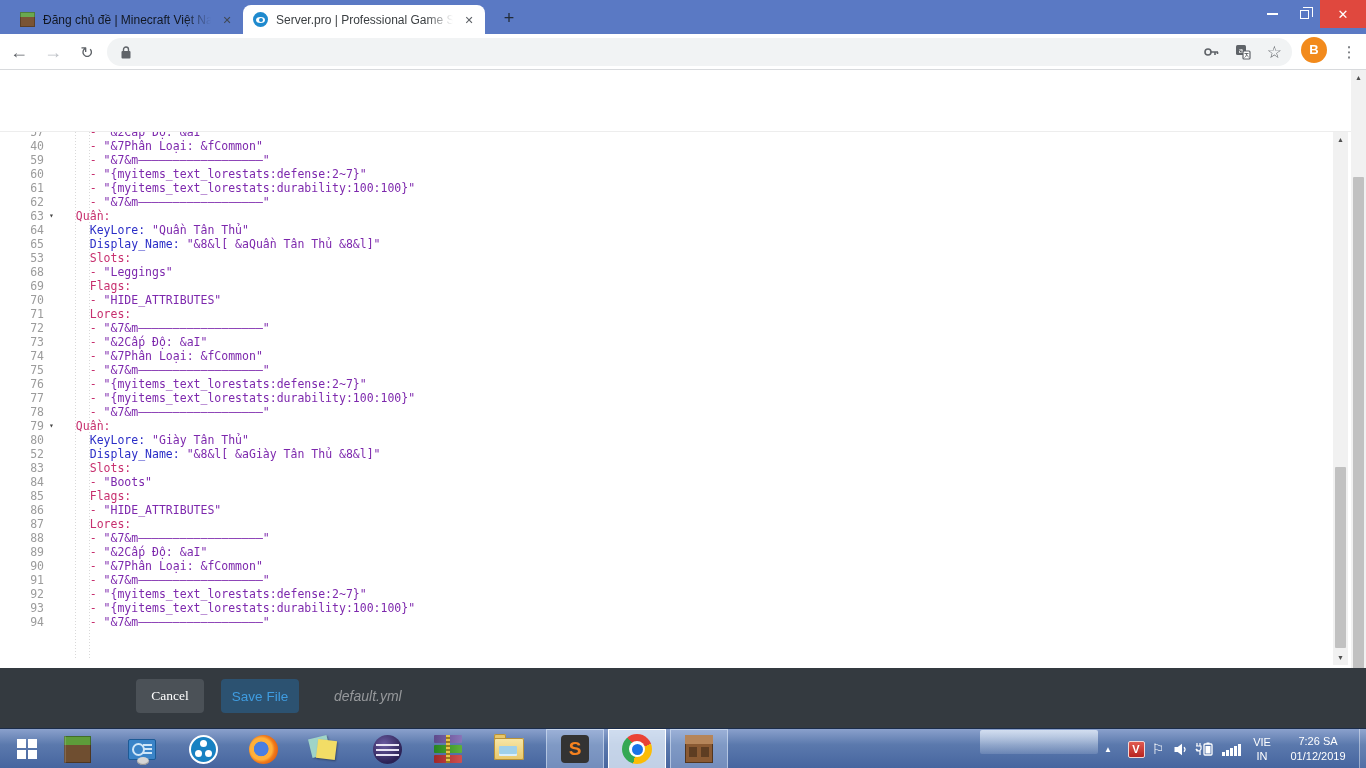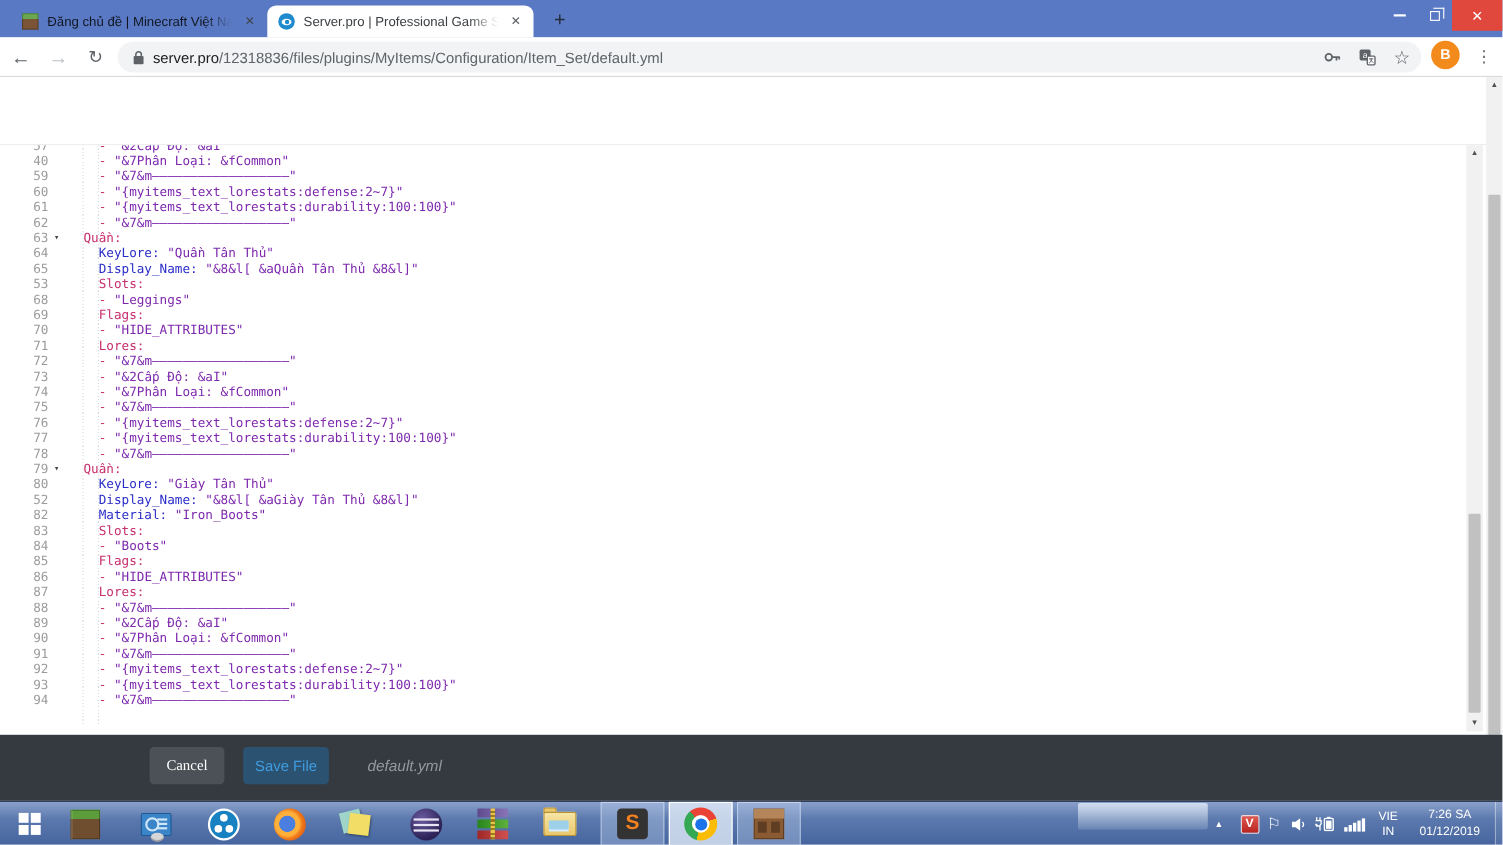--- a/index.html
+++ b/index.html
@@ -167,21 +167,20 @@
     <div class="navic" style="left:38px; color:#bdc1c6;">→</div>
     <div class="navic" style="left:72px; font-size:16px;">↻</div>
     <div class="navic" style="left:103px; font-size:20px;">⌂</div>
     <div class="omnibox">
       <span class="omni-ic" style="margin-left:14px;">
         <svg width="10" height="13" viewBox="0 0 10 13">
             <rect x="0.5" y="5" width="9" height="7.5" rx="1" fill="#5f6368"></rect>
             <path d="M2.5 5V3.5a2.5 2.5 0 0 1 5 0V5" fill="none" stroke="#5f6368" stroke-width="1.4"></path>
           </svg>
       </span>
-      <span class="url-text"><span class="url-domain">server.pro</span><span class="url-path">/12318836/files/plugins/MyItems/Configuration/Item_Set/default.yml</span></span>
       <span class="omni-right">
         <span class="omni-ic">
           <svg width="16" height="16" viewBox="0 0 16 16">
               <circle cx="5" cy="8" r="3" fill="none" stroke="#5f6368" stroke-width="1.6"></circle>
               <path d="M8 8h7M12 8v3M14.5 8v2" stroke="#5f6368" stroke-width="1.6" fill="none"></path>
             </svg>
         </span>
         <span class="omni-ic">
           <svg width="16" height="16" viewBox="0 0 16 16">
               <rect x="1" y="1" width="10" height="10" rx="1.5" fill="#5f6368"></rect>
@@ -324,25 +323,20 @@
           <span class="lineno">80</span>
           <span class="fold"></span>
           <span class="codeln"><span class="tk-p">    </span><span class="tk-k">KeyLore:</span><span class="tk-p"> </span><span class="tk-s">"Giày Tân Thủ"</span></span>
         </div>
         <div class="eline">
           <span class="lineno">52</span>
           <span class="fold"></span>
           <span class="codeln"><span class="tk-p">    </span><span class="tk-k">Display_Name:</span><span class="tk-p"> </span><span class="tk-s">"&amp;8&amp;l[ &amp;aGiày Tân Thủ &amp;8&amp;l]"</span></span>
         </div>
         <div class="eline">
-          <span class="lineno">82</span>
-          <span class="fold"></span>
-          <span class="codeln"><span class="tk-p">    </span><span class="tk-k">Material:</span><span class="tk-p"> </span><span class="tk-s">"Iron_Boots"</span></span>
-        </div>
-        <div class="eline">
           <span class="lineno">83</span>
           <span class="fold"></span>
           <span class="codeln"><span class="tk-p">    </span><span class="tk-b">Slots:</span></span>
         </div>
         <div class="eline">
           <span class="lineno">84</span>
           <span class="fold"></span>
           <span class="codeln"><span class="tk-p">    </span><span class="tk-d">- </span><span class="tk-s">"Boots"</span></span>
         </div>
         <div class="eline">

